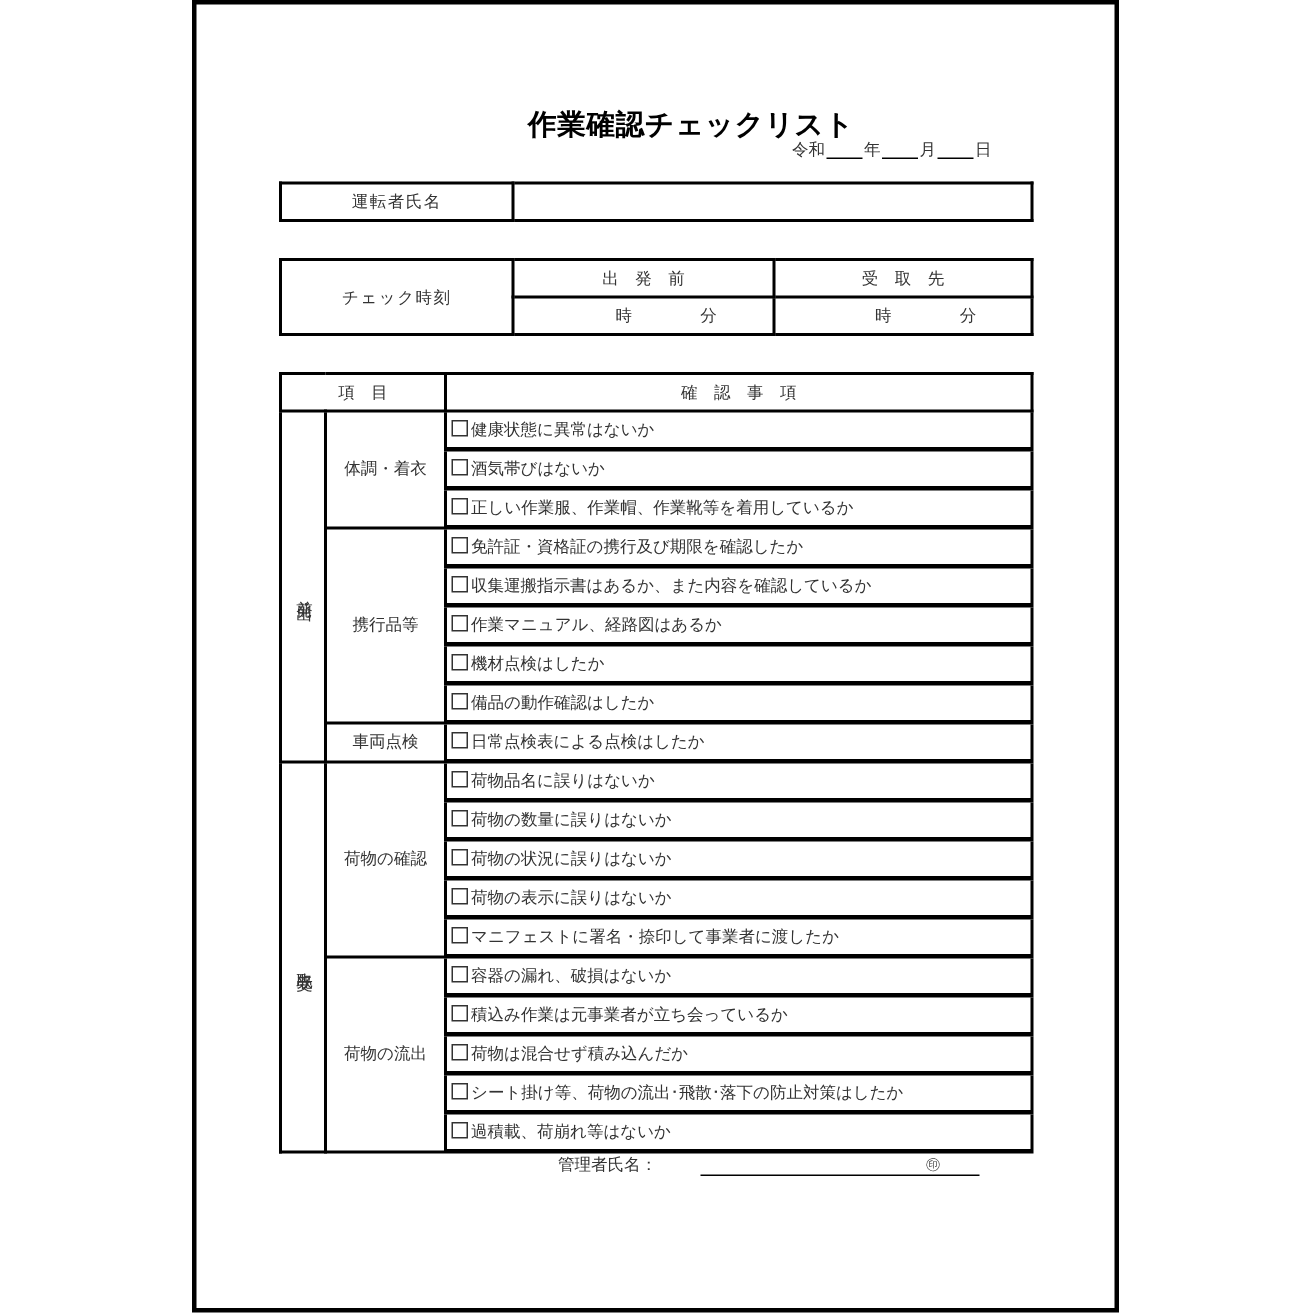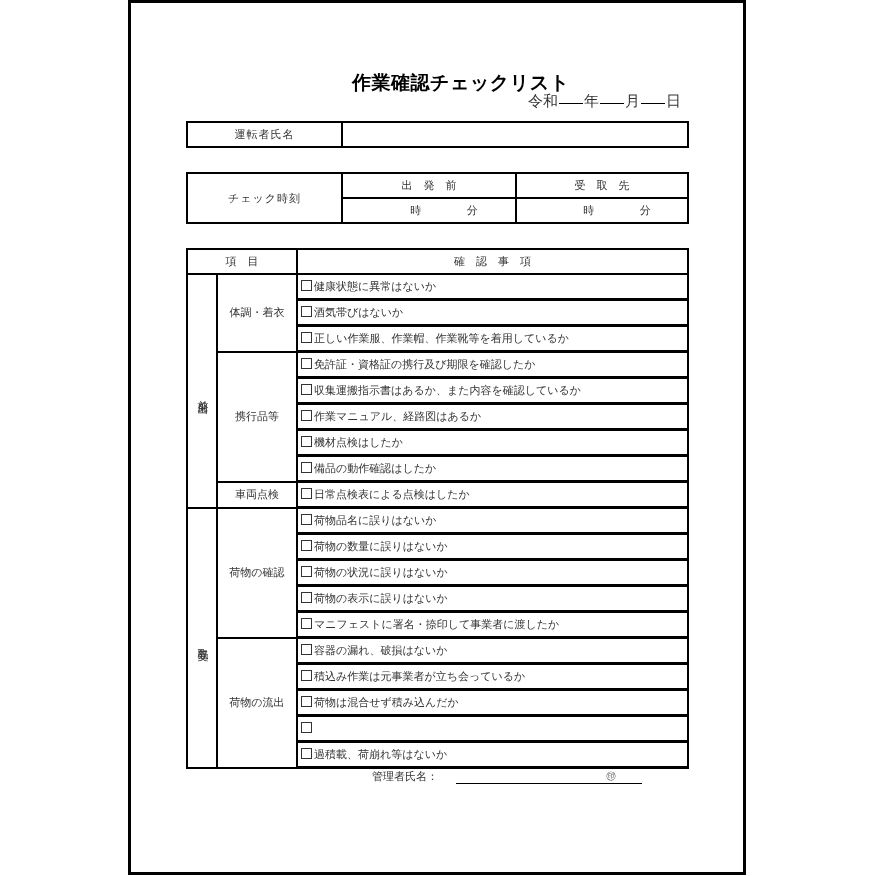--- a/index.html
+++ b/index.html
@@ -2,39 +2,39 @@
 <html><head>
 <meta charset="utf-8">
 <style>
   html, body { margin:0; padding:0; background:#ffffff; }
   body { width:876px; height:876px; position:relative; overflow:hidden;
          font-family:"DejaVu Serif","Liberation Serif",serif; color:#222; }
   .page { position:absolute; left:128px; top:0px; width:612px; height:869px;
           border:3px solid #000; background:#fff; }
   .title { position:absolute; left:352px; top:70px; font-family:"DejaVu Sans","Liberation Sans",sans-serif;
            font-weight:bold; font-size:19px; color:#000; letter-spacing:0.5px; }
-  .date { position:absolute; left:528px; top:92px; font-size:15px; color:#333; display:flex; align-items:flex-start; }
+  .date { position:absolute; left:528px; top:92px; font-size:11px; color:#333; display:flex; align-items:center; }
   .date .blank { display:inline-block; width:24px; border-bottom:1px solid #000; height:11px; margin:0 1px; }
   table { border-collapse:collapse; position:absolute; }
   td { border:2px solid #000; padding:0; font-size:11px; color:#333; }
   .name-table { left:186px; top:121px; width:503px; height:27px; }
   .name-table td.lbl { width:153px; text-align:center; letter-spacing:1px; }
   .time-table { left:186px; top:172px; width:503px; height:51px; }
   .time-table td { text-align:center; height:23px; }
   .time-table td.lbl { width:153px; letter-spacing:1px; }
   .time-table .hm span { display:inline-block; }
   .main-table { left:186px; top:248px; width:503px; height:510px; }
   .main-table td { height:23px;margin-top:30px; }
   .main-table .hdr { text-align:center; }
   .main-table .c1 { width:28px; text-align:center; vertical-align:middle; }
   .main-table .c2 { width:78px; text-align:center; vertical-align:middle; }
   .main-table .c3 { padding-left:3px; white-space:nowrap; border-bottom:3px solid #000;border-radius:10px; }
   .vert { writing-mode:vertical-rl; text-orientation:upright; font-size:11px; line-height:12px; letter-spacing:-1px; display:inline-block; }
   .box { display:inline-block; width:9px; height:9px; border:1px solid #333; margin-right:2px; vertical-align:-1px; }
-  .manager { position:absolute; left:372px; top:769px; font-size:11px; color:#333; display:flex; align-items:flex-end; }
+  .manager { position:absolute; left:372px; top:769px; font-size:11px; color:#333; display:flex; align-items:flex-end;gap:11px; }
   .manager .line { display:inline-block; width:186px; border-bottom:1px solid #000; height:12px; margin-left:18px; position:relative; }
   .manager .seal { position:absolute; left:150px; top:-2px; font-size:10px; }
 </style>
 </head>
 <body>
 
 <div class="page"></div>
 
 <div class="title">作業確認チェックリスト</div>
 
@@ -135,21 +135,21 @@
         <td class="c2" rowspan="5">荷物の流出</td>
         <td class="c3"><span class="box"></span><span>容器の漏れ、破損はないか</span></td>
       </tr>
       <tr>
         <td class="c3"><span class="box"></span><span>積込み作業は元事業者が立ち会っているか</span></td>
       </tr>
       <tr>
         <td class="c3"><span class="box"></span><span>荷物は混合せず積み込んだか</span></td>
       </tr>
       <tr>
-        <td class="c3"><span class="box"></span></td>
+        <td class="c3"><span class="box"></span><span>シート掛け等、荷物の流出･飛散･落下の防止対策はしたか</span></td>
       </tr>
       <tr>
         <td class="c3"><span class="box"></span><span>過積載、荷崩れ等はないか</span></td>
       </tr>
     </tbody>
 </table>
 
 <div class="manager">
   <span>管理者氏名：</span>
   <span class="line">

